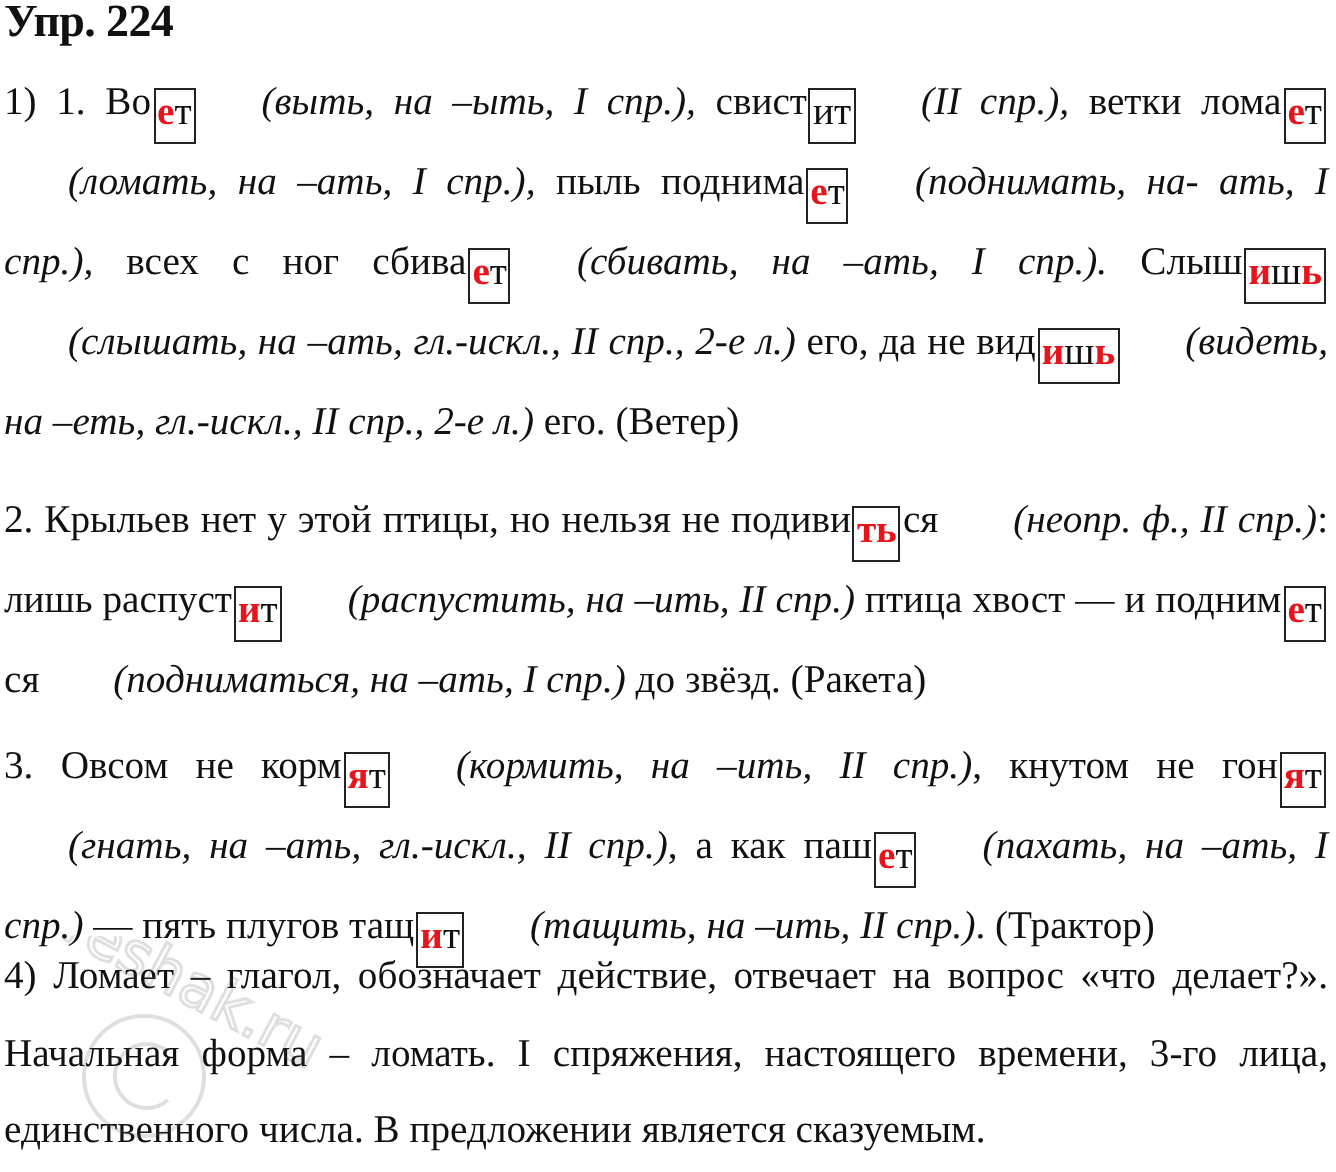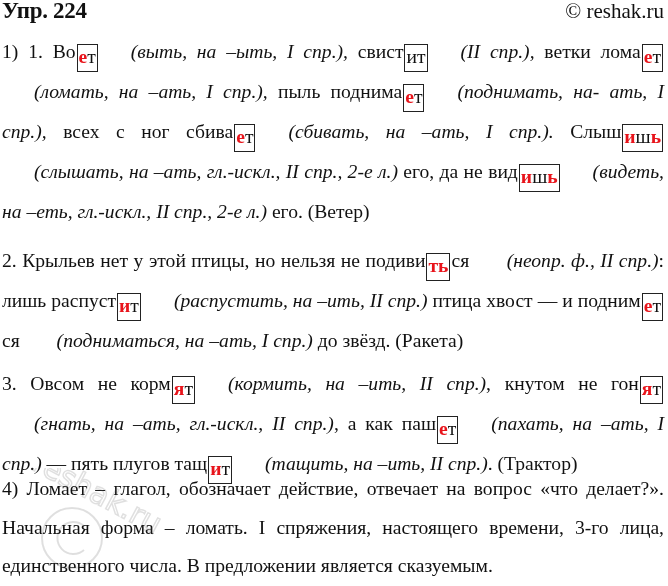--- a/index.html
+++ b/index.html
@@ -17,21 +17,20 @@
   i { font-style:italic;padding-left:32px; }
   .box { border:1.5px solid #222; padding:0 1px; margin:0 1px; display:inline-block; line-height:24px; height:28px; box-sizing:border-box; vertical-align:-5px; }
   .r { color:#e8141b; font-weight:bold; }
   .watermark { position:absolute; left:10px; top:468px; width:190px; height:118px; opacity:0.18; pointer-events:none; }
 </style>
 </head>
 <body>
 
 <div class="header">
   <div class="title">Упр. 224</div>
-  <div class="copy">© reshak.ru</div>
 </div>
 
 <div class="para p1 lastline"><span>1)  1.  Во</span><span class="box"><span class="r">е</span><span>т</span></span><i>(выть, на –ыть, I спр.),</i><span> свист</span><span class="box"><span>ит</span></span><i>(II спр.),</i><span> ветки лома</span><span class="box"><span class="r">е</span><span>т</span></span><i>(ломать, на –ать, I спр.),</i><span> пыль поднима</span><span class="box"><span class="r">е</span><span>т</span></span><i>(поднимать, на- ать, I спр.),</i><span> всех с ног сбива</span><span class="box"><span class="r">е</span><span>т</span></span><i>(сбивать, на –ать, I спр.).</i><span> Слыш</span><span class="box"><span class="r">и</span><span>ш</span><span class="r">ь</span></span><i>(слышать, на –ать, гл.-искл., II спр., 2-е л.)</i><span> его, да не вид</span><span class="box"><span class="r">и</span><span>ш</span><span class="r">ь</span></span><i>(видеть, на –еть, гл.-искл., II спр., 2-е л.)</i><span> его. (Ветер)</span></div>
 
 <div class="para p2 lastline"><span>2. Крыльев нет у этой птицы, но нельзя не подиви</span><span class="box"><span class="r">ть</span></span><span>ся </span><i>(неопр. ф., II спр.)</i><span>: лишь распуст</span><span class="box"><span class="r">и</span><span>т</span></span><i>(распустить, на –ить, II спр.)</i><span> птица хвост — и подним</span><span class="box"><span class="r">е</span><span>т</span></span><span>ся </span><i>(подниматься, на –ать, I спр.)</i><span> до звёзд. (Ракета)</span></div>
 
 <div class="para p3 lastline"><span>3. Овсом не корм</span><span class="box"><span class="r">я</span><span>т</span></span><i>(кормить, на –ить, II спр.)</i><span>, кнутом не гон</span><span class="box"><span class="r">я</span><span>т</span></span><i>(гнать, на –ать, гл.-искл., II спр.)</i><span>, а как паш</span><span class="box"><span class="r">е</span><span>т</span></span><i>(пахать, на –ать, I спр.)</i><span> — пять плугов тащ</span><span class="box"><span class="r">и</span><span>т</span></span><i>(тащить, на –ить, II спр.)</i><span>. (Трактор)</span></div>
 
 <div class="para p4 lastline">4) Ломает – глагол, обозначает действие, отвечает на вопрос «что делает?». Начальная форма – ломать. I спряжения, настоящего времени, 3-го лица, единственного числа. В предложении является сказуемым.</div>
 

